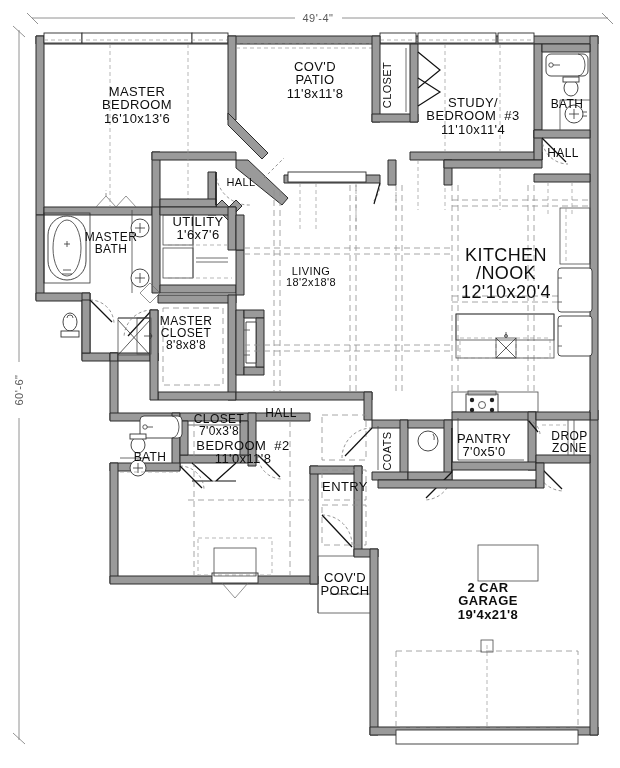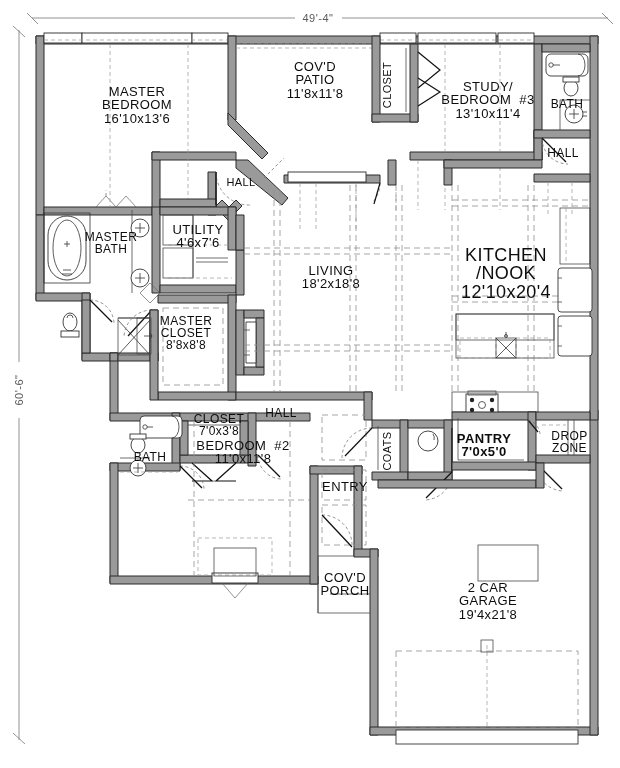--- a/index.html
+++ b/index.html
@@ -428,44 +428,44 @@
       <rect class="fix" x="396" y="730" width="182" height="14"></rect>
     </g>
 
   </svg>
 
   <div id="labels">
       <div class="lbl" style="left: 137px; top: 105px; font-size: 13px;"><span class="nm">MASTER
 BEDROOM</span><span class="dim">16'10x13'6</span></div>
       <div class="lbl" style="left: 315px; top: 80px; font-size: 13px;"><span class="nm">COV'D
 PATIO</span><span class="dim">11'8x11'8</span></div>
-      <div class="lbl" style="left: 473px; top: 100px; font-size: 13px; margin-left: 15px;"><span class="nm">STUDY/
-BEDROOM  #3</span><span class="dim">13'10x11'4</span></div>
+      <div class="lbl" style="left: 473px; top: 116px; font-size: 13px;"><span class="nm">STUDY/
+BEDROOM  #3</span><span class="dim">11'10x11'4</span></div>
       <div class="lbl" style="left: 567px; top: 104px; font-size: 12px;"><span class="nm">BATH</span></div>
       <div class="lbl" style="left: 563px; top: 153px; font-size: 12px;"><span class="nm">HALL</span></div>
       <div class="lbl rot90" style="left: 388px; top: 85px; font-size: 11px;"><span class="nm">CLOSET</span></div>
       <div class="lbl" style="left: 241px; top: 183px; font-size: 11px;"><span class="nm">HALL</span></div>
-      <div class="lbl" style="left: 198px; top: 228px; font-size: 13px; margin-top: 8px;"><span class="nm">UTILITY</span><span class="dim">4'6x7'6</span></div>
+      <div class="lbl" style="left: 198px; top: 228px; font-size: 13px;"><span class="nm">UTILITY</span><span class="dim">1'6x7'6</span></div>
       <div class="lbl" style="left: 111px; top: 243px; font-size: 12px;"><span class="nm">MASTER
 BATH</span></div>
       <div class="lbl" style="left: 186px; top: 333px; font-size: 12px;"><span class="nm">MASTER
 CLOSET</span><span class="dim">8'8x8'8</span></div>
-      <div class="lbl" style="left: 331px; top: 277px; font-size: 13px; text-align: center;"><span class="nm">LIVING</span><span class="dim">18'2x18'8</span></div>
+      <div class="lbl" style="left: 311px; top: 277px; font-size: 11px; text-align: center;"><span class="nm">LIVING</span><span class="dim">18'2x18'8</span></div>
       <div class="lbl" style="left: 506px; top: 274px; font-size: 18px;"><span class="nm">KITCHEN
 /NOOK</span><span class="dim">12'10x20'4</span></div>
       <div class="lbl" style="left: 219px; top: 425px; font-size: 12px;"><span class="nm">CLOSET</span><span class="dim">7'0x3'8</span></div>
       <div class="lbl" style="left: 281px; top: 413px; font-size: 12px;"><span class="nm">HALL</span></div>
       <div class="lbl" style="left: 150px; top: 457px; font-size: 12px;"><span class="nm">BATH</span></div>
       <div class="lbl" style="left: 243px; top: 452px; font-size: 13px;"><span class="nm">BEDROOM  #2</span><span class="dim">11'0x11'8</span></div>
       <div class="lbl" style="left: 345px; top: 487px; font-size: 13px; text-align: right;"><span class="nm">ENTRY</span></div>
       <div class="lbl rot90" style="left: 388px; top: 451px; font-size: 11px;"><span class="nm">COATS</span></div>
-      <div class="lbl" style="left: 484px; top: 445px; font-size: 13px; font-weight: bold;"><span class="nm">PANTRY</span><span class="dim">7'0x5'0</span></div>
+      <div class="lbl" style="left: 484px; top: 445px; font-size: 13px;"><span class="nm">PANTRY</span><span class="dim">7'0x5'0</span></div>
       <div class="lbl" style="left: 556px; top: 442px; font-size: 12px; padding-left: 27px;"><span class="nm">DROP
 ZONE</span></div>
       <div class="lbl" style="left: 345px; top: 584px; font-size: 13px;"><span class="nm">COV'D
 PORCH</span></div>
-      <div class="lbl" style="left: 488px; top: 601px; font-size: 13px;"><span class="nm">2 CAR
+      <div class="lbl" style="left: 488px; top: 601px; font-size: 13px; font-weight: bold;"><span class="nm">2 CAR
 GARAGE</span><span class="dim">19'4x21'8</span></div>
       <div class="dimtxt" style="left: 318px; top: 18px;">49'-4"</div>
       <div class="dimtxt vert" style="left: 19px; top: 390px;">60'-6"</div>
     </div>
 
 </div>
 
 </body></html>

